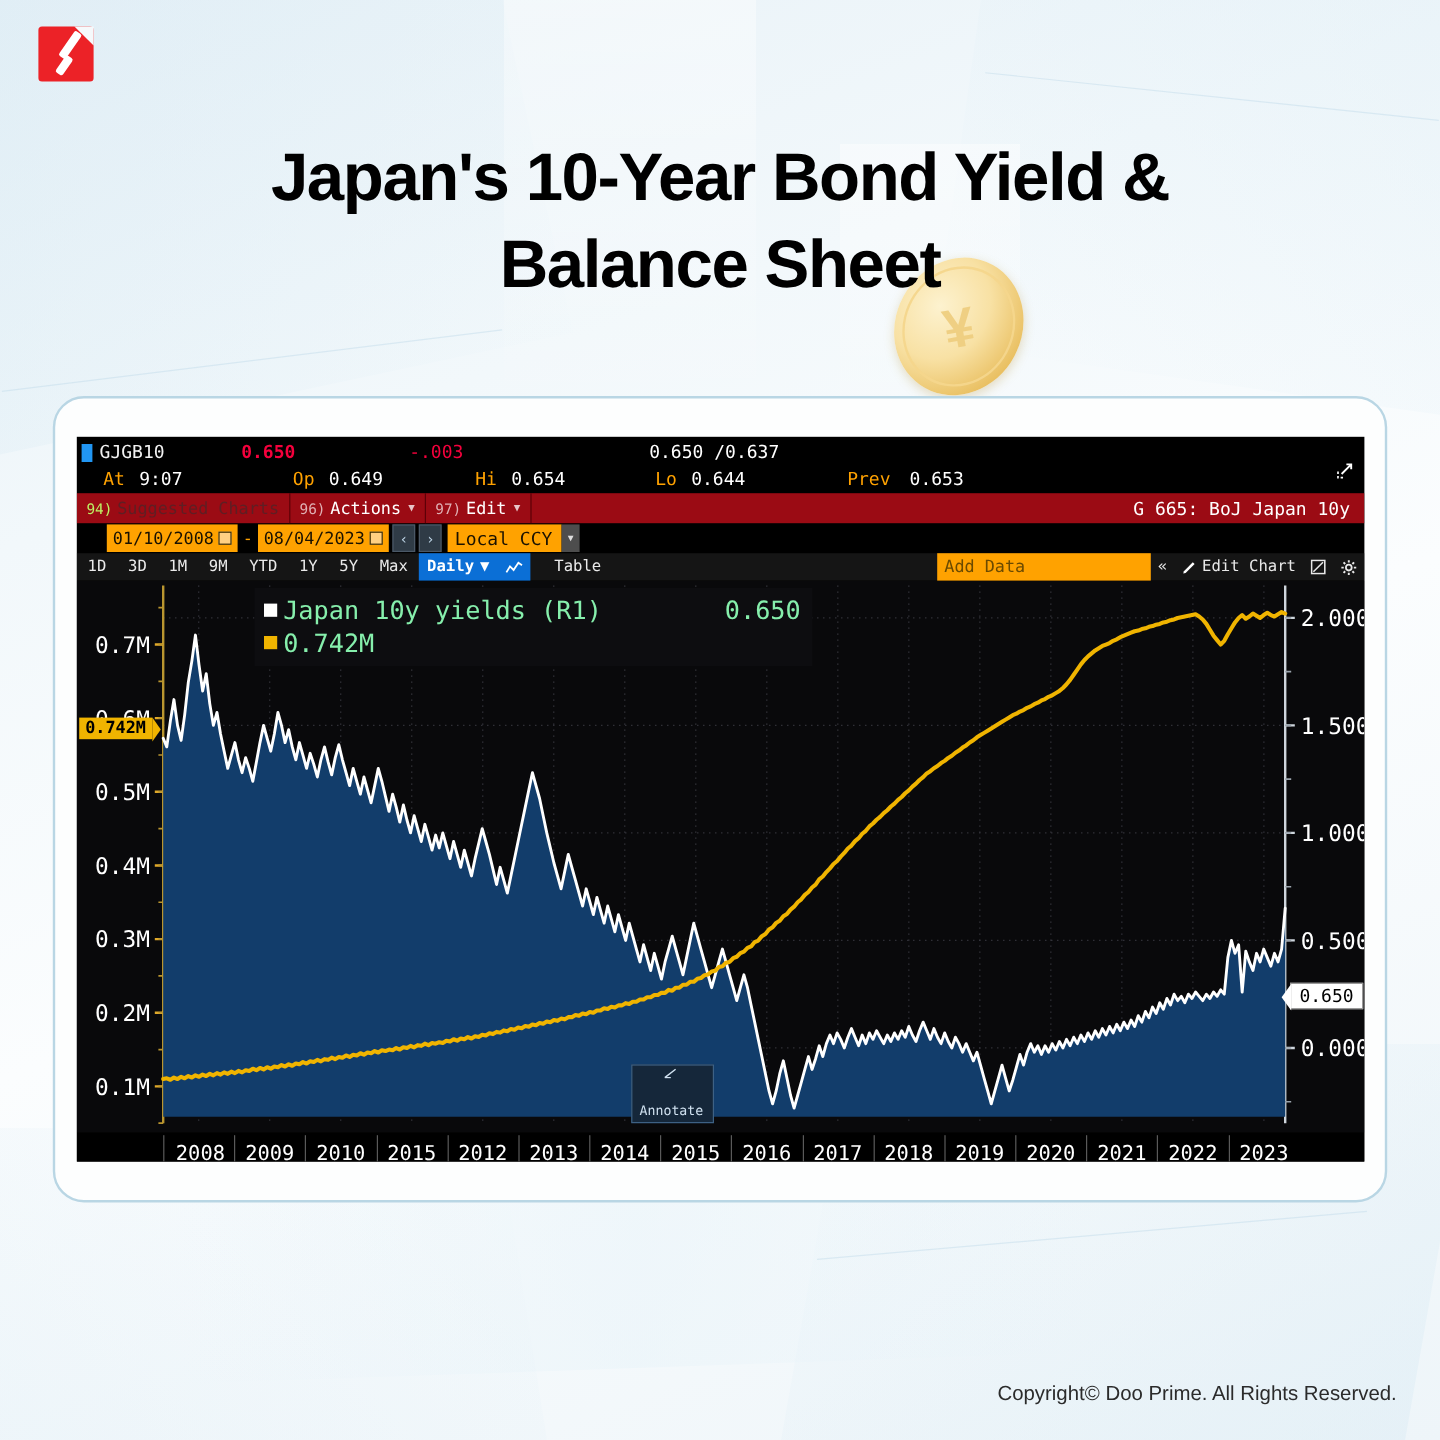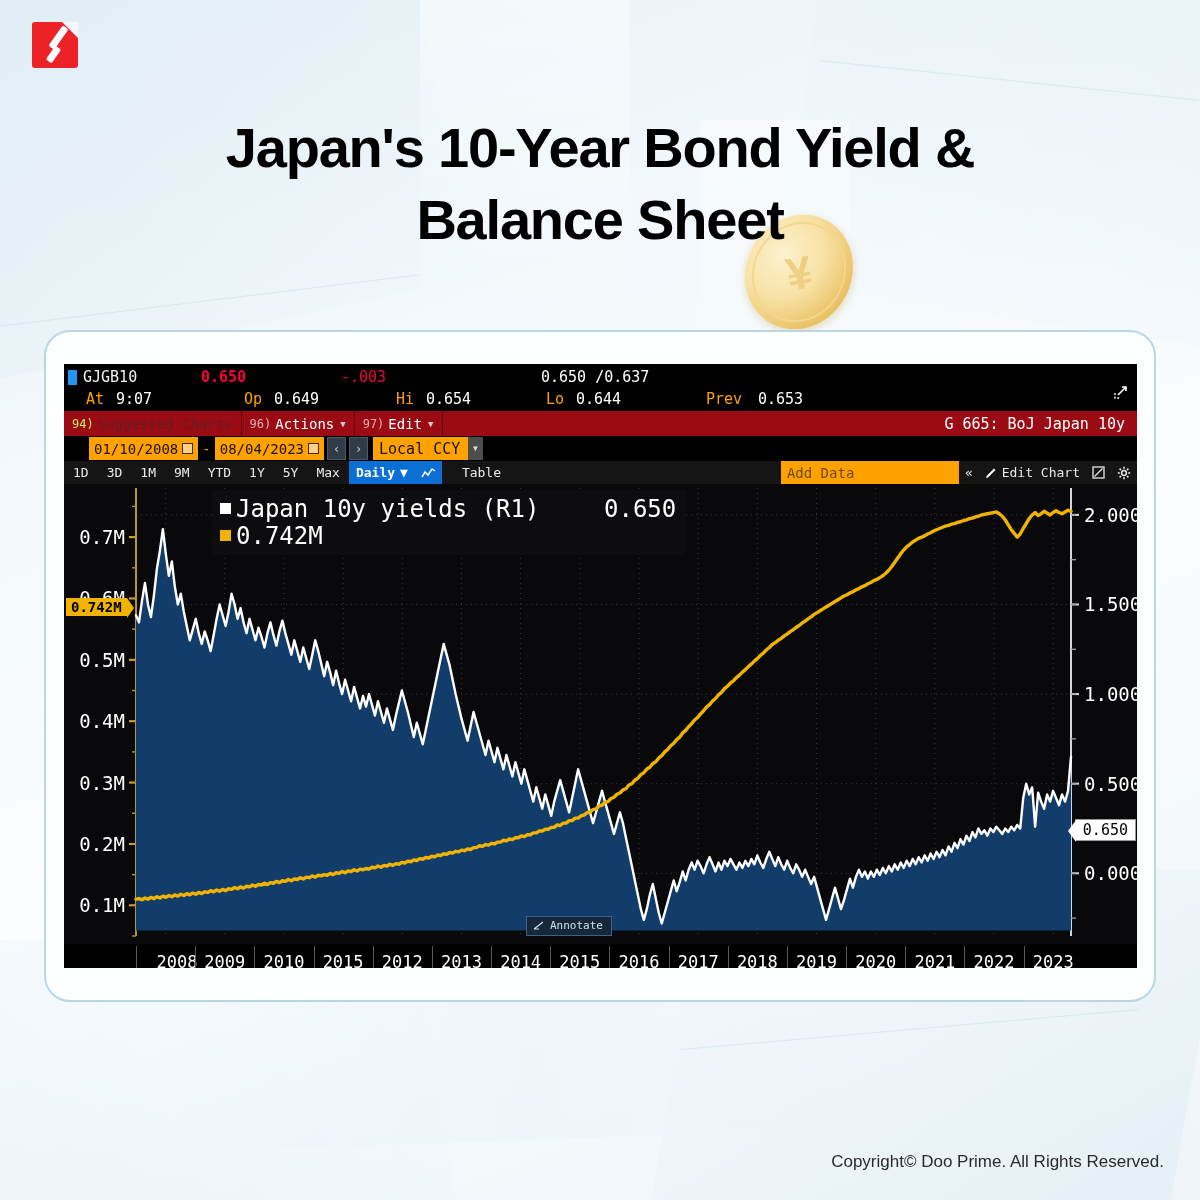--- a/index.html
+++ b/index.html
@@ -154,32 +154,32 @@
 
   
   #plot { position: relative; height: 460px; background: #000; }
   #plot svg { display: block; }
 
   
   .legend {
     position: absolute; left: 148px; top: 6px; background: #0d0d10;
     padding: 5px 10px 6px 8px; z-index: 4;
   }
-  .lrow { display: flex; align-items: center; font-size: 24px; color: #ffffff;
+  .lrow { display: flex; align-items: center; font-size: 21px; color: #86efac;
           height: 27px; white-space: nowrap; }
   .lsw { width: 11px; height: 11px; margin-right: 5px; flex: none; }
   .lsw.white { background: #fff; }
   .lsw.gold { background: #f0b400; }
   .lname { min-width: 368px; }
   .lval { text-align: right; }
 
   .annotate-btn {
     position: absolute; left: 462px; bottom: 8px; background: #15273a;
     border: 1px solid #3e6184; color: #cfe0ef; font-size: 11px;
-    padding: 2px 8px 3px 6px; display: flex; align-items: center; gap: 5px; z-index: 5;
+    padding: 2px 8px 3px 6px; display: flex; align-items: center; gap: 20px; z-index: 5; flex-direction: column;
   }
   .annot-ico { width: 12px; height: 9px; }
 
   .axis-badge-left {
     position: absolute; left: 2px; top: 114px; background: #f0b400; color: #000;
     font-size: 14px; padding: 1px 5px; z-index: 5; font-weight: 700;
   }
   .axis-badge-left:after {
     content:''; position: absolute; right: -7px; top: 0; width: 0; height: 0;
     border-top: 10px solid transparent; border-bottom: 10px solid transparent;
@@ -452,21 +452,21 @@
       <svg class="annot-ico" viewBox="0 0 12 9">
           <path d="M1 8 L10 1 M1 8 L6 8" fill="none" stroke="#cfe0ef" stroke-width="1.2"></path>
         </svg>
       <span>Annotate</span>
     </div>
   </div>
 
   <div class="xaxis" id="xaxis">
 
   <div class="xtick" style="left: 72px;"></div>
-      <div class="xlab" style="left: 113px;">2008</div>
+      <div class="xlab" style="left: 103px;">2008</div>
       <div class="xtick" style="left: 131.177px;"></div>
       <div class="xlab" style="left: 160.766px;">2009</div>
       <div class="xtick" style="left: 190.354px;"></div>
       <div class="xlab" style="left: 219.943px;">2010</div>
       <div class="xtick" style="left: 249.532px;"></div>
       <div class="xlab" style="left: 279.12px;">2015</div>
       <div class="xtick" style="left: 308.709px;"></div>
       <div class="xlab" style="left: 338.297px;">2012</div>
       <div class="xtick" style="left: 367.886px;"></div>
       <div class="xlab" style="left: 397.475px;">2013</div>

